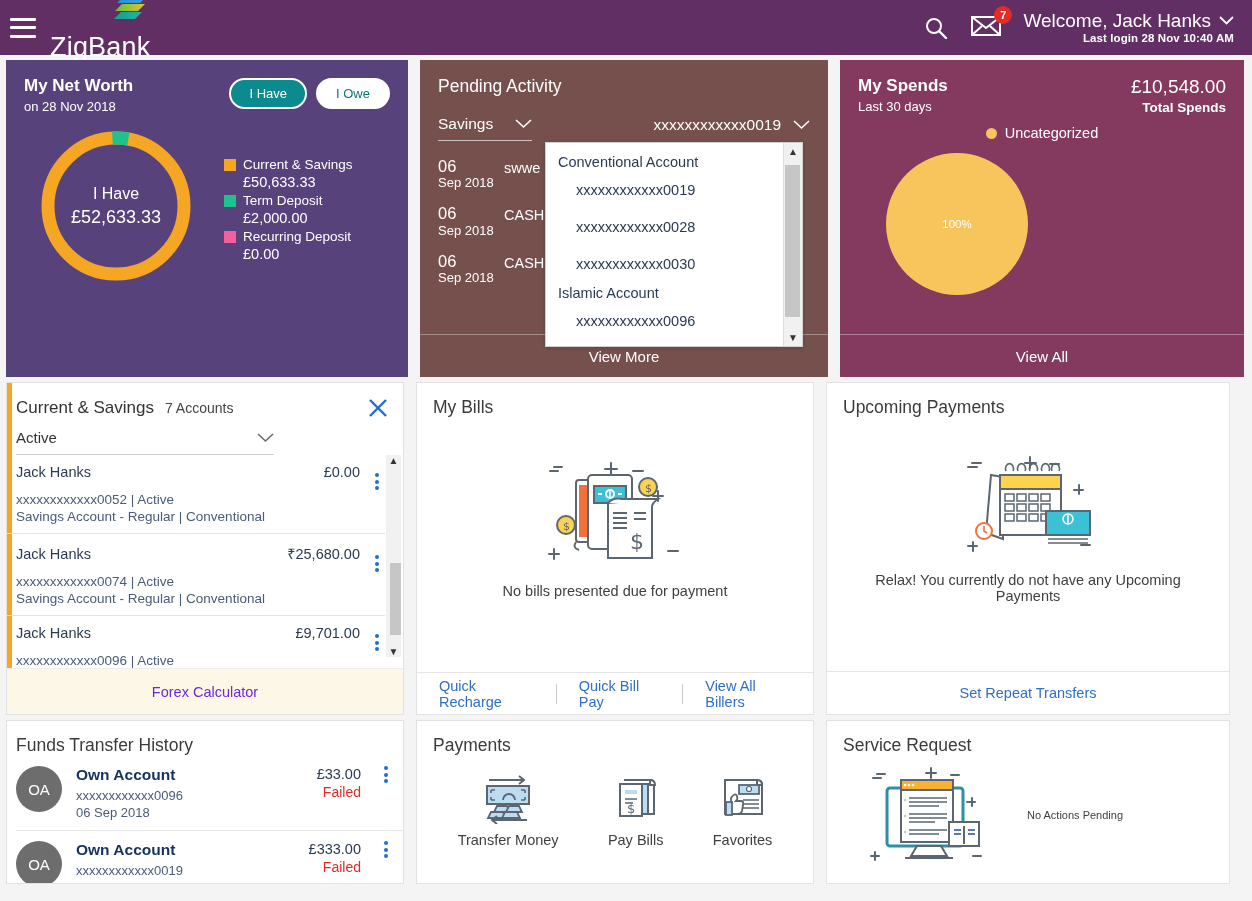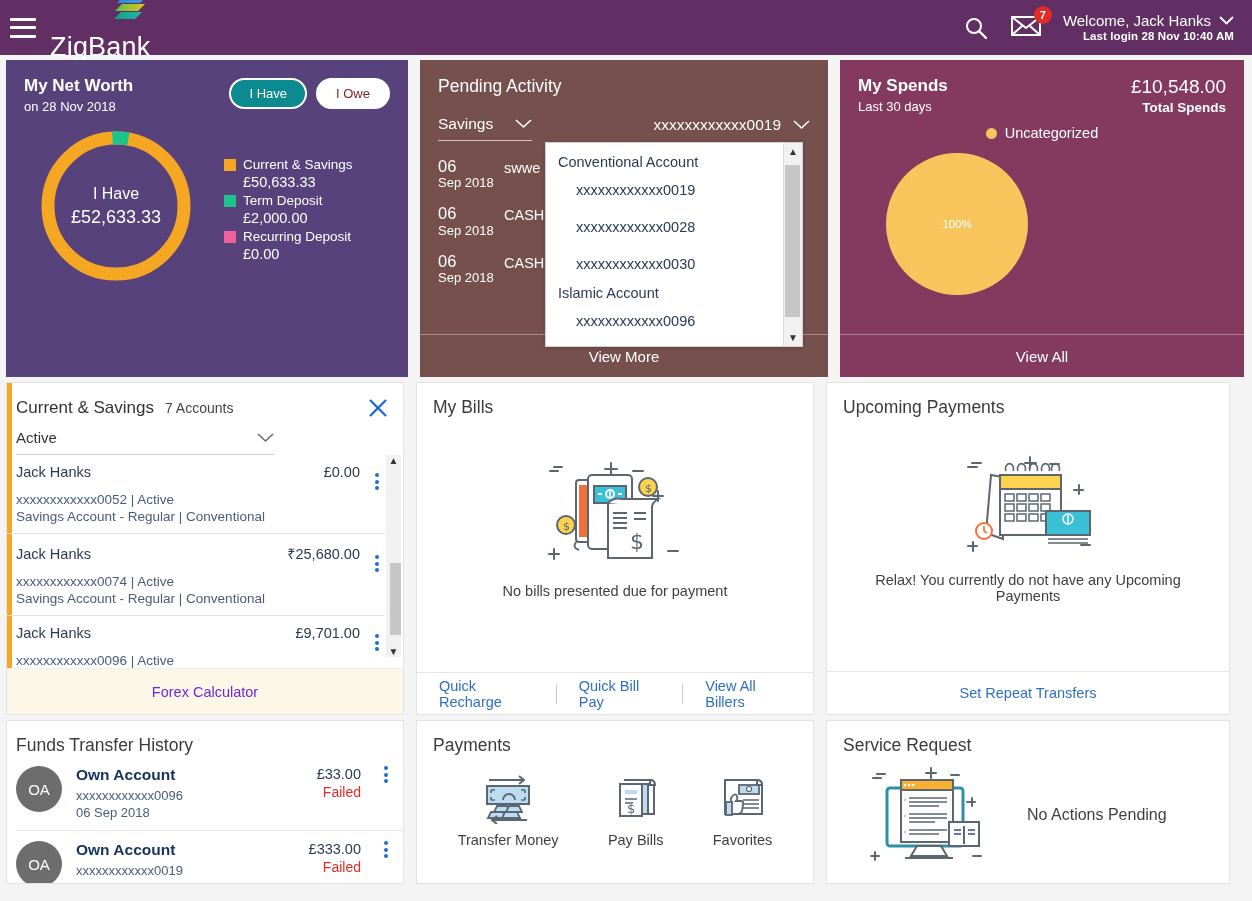--- a/index.html
+++ b/index.html
@@ -27,40 +27,40 @@
   .search-icon { cursor: pointer; }
   .mail-wrap { position: relative; cursor: pointer; }
   .badge {
     position: absolute; top: -9px; right: -11px;
     background: #e02b27; color: #fff; font-size: 11px; font-weight: bold;
     width: 18px; height: 18px; border-radius: 50%;
     display: flex; align-items: center; justify-content: center;
   }
   .welcome-block { color: #fff; text-align: right; line-height: 1.15; }
   .welcome-row { display: flex; align-items: center; gap: 8px; }
-  .welcome-text { font-size: 15px; }
+  .welcome-text { font-size: 19px; }
   .last-login { font-size: 11.5px; font-weight: bold; letter-spacing: .1px; }
   .chev-white { width: 15px; height: 9px; }
   .row { display: flex; gap: 12px; padding: 5px 6px 0 6px; align-items: flex-start; }
   .card {
     background: #fff;
     border: 1px solid #e2e2e2;
     position: relative;
   }
   .card-title { font-size: 17.5px; color: #3b3b3b; }
 
   
   .networth { width: 402px; height: 317px; background: #57427c; border: none; padding: 16px 18px 0 18px; color: #fff; position: relative; }
   .nw-head { display: flex; justify-content: space-between; align-items: flex-start; gap: 40px; }
   .nw-title { font-size: 17px; font-weight: bold; }
   .nw-sub { font-size: 13px; margin-top: 3px; }
   .toggle-group { display: flex; gap: 9px; margin-top: 2px; }
   .pill { border-radius: 18px; font-size: 13px; padding: 6px 18px; cursor: pointer; border: 2px solid #fff; }
   .pill-active { background: #0b8a8f; color: #fff; }
-  .pill-idle { background: #fff; color: #7f1d1d; }
+  .pill-idle { background: #fff; color: #0f766e; }
   .nw-body { display: flex; margin-top: 14px; }
   .donut-wrap { position: relative; width: 156px; height: 156px; margin-left: 14px; }
   .donut-center { position: absolute; inset: 0; display: flex; flex-direction: column;
     align-items: center; justify-content: center; }
   .donut-label { font-size: 16px; }
   .donut-value { font-size: 18px; margin-top: 4px; }
   .legend { margin-left: 30px; margin-top: 28px; font-size: 13.5px; line-height: 1.28; }
   .legend-row { display: flex; align-items: flex-start; gap: 7px; }
   .swatch { width: 12px; height: 12px; margin-top: 3px; flex: none; }
   .legend-amt { margin-left: 19px; font-size: 14.5px; }
@@ -164,21 +164,21 @@
   .tx-amt { font-size: 14.5px; color: #2b3a52; }
   .tx-status { font-size: 14px; color: #e02b27; margin-top: 2px; }
 
   .payments { width: 398px; height: 164px; padding: 14px 16px 0 16px; }
   .pay-icons { display: flex; justify-content: space-around; margin-top: 16px; }
   .pay-item { display: flex; flex-direction: column; align-items: center; gap: 8px; cursor: pointer; }
   .pay-label { font-size: 14.5px; color: #3f3f3f; }
 
   .srq { width: 404px; height: 164px; padding: 14px 16px 0 16px; position: relative; }
   .srq-body { display: flex; align-items: center; gap: 22px; margin-top: 4px; padding-left: 22px; }
-  .srq-text { font-size: 16px; color: #3f3f3f; }
+  .srq-text { font-size: 11px; color: #3f3f3f; }
 </style>
 </head>
 <body>
 
 <div class="header">
   <div class="hamburger">
     <span></span>
       <span></span>
       <span></span>
   </div>

